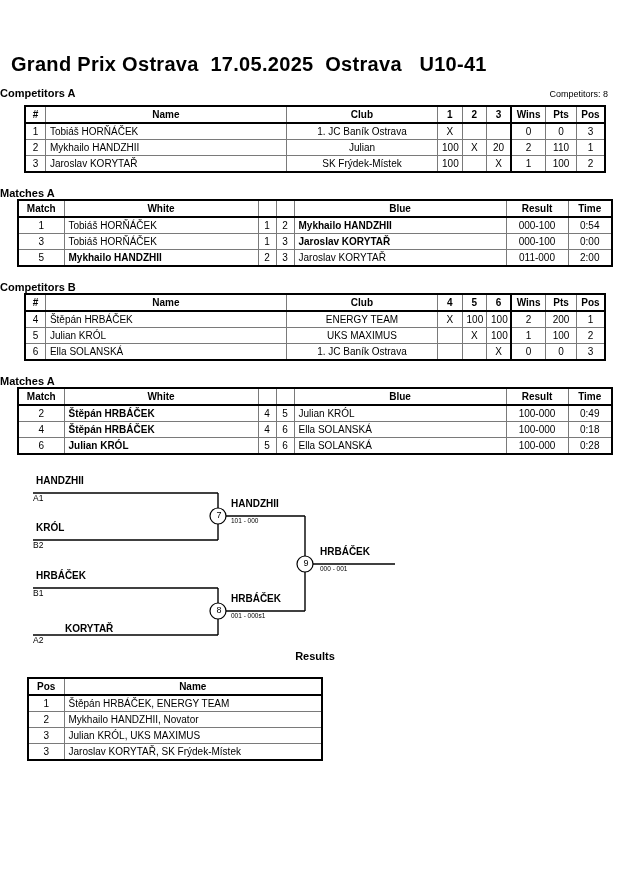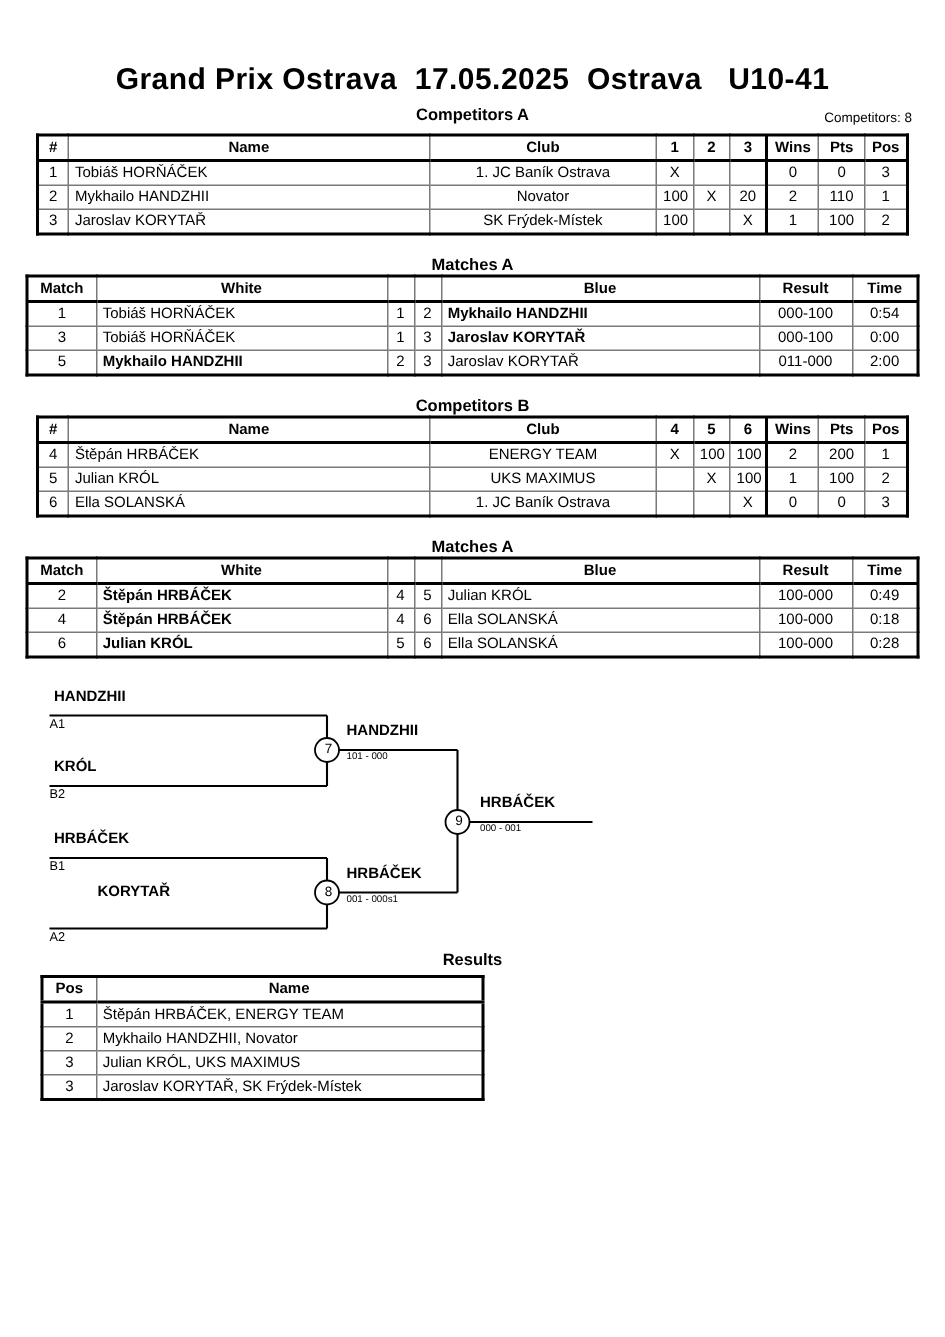--- a/index.html
+++ b/index.html
@@ -11,35 +11,34 @@
     width: 630px;
     height: 891px;
     position: relative;
     font-family: "Liberation Sans", sans-serif;
     color: #000000;
     overflow: hidden;
   }
 
   
   .page-title {
-    text-align: center;
     font-size: 20px;
     font-weight: bold;
     letter-spacing: 0.3px;
-    margin: 0;
+    margin: 11px;
     padding-top: 42px;
     white-space: pre;
   }
   .subhead-row {
     position: relative;
     height: 18px;
     margin-top: 6px;
   }
   .section-caption {
-    text-align: center;
+    text-align: left;
     font-size: 11px;
     font-weight: bold;
   }
   .competitors-count {
     position: absolute;
     right: 22px;
     top: 2px;
     font-size: 9px;
     font-weight: normal;
   }
@@ -126,21 +125,21 @@
   .bk-num {
     font-family: "Liberation Sans", sans-serif;
     font-size: 9px;
     font-weight: normal;
   }
   .results-caption {
     text-align: center;
     font-size: 11px;
     font-weight: bold;
     margin-top: 6px;
-    margin-bottom: 4px;
+    margin-bottom: 15px;
   }
   .results-wrap {
     display: flex;
     justify-content: flex-start;
     padding-left: 27px;
   }
 </style>
 </head>
 <body>
 
@@ -185,21 +184,21 @@
         <td class="c">X</td>
         <td class="c"></td>
         <td class="c"></td>
         <td class="c sep-left">0</td>
         <td class="c">0</td>
         <td class="c">3</td>
       </tr>
       <tr>
         <td class="c">2</td>
         <td class="l">Mykhailo HANDZHII</td>
-        <td class="c">Novator</td>
+        <td class="c">Julian</td>
         <td class="c">100</td>
         <td class="c">X</td>
         <td class="c">20</td>
         <td class="c sep-left">2</td>
         <td class="c">110</td>
         <td class="c">1</td>
       </tr>
       <tr>
         <td class="c">3</td>
         <td class="l">Jaroslav KORYTAŘ</td>
@@ -415,21 +414,21 @@
 
   <div style="position:absolute; left:36px; top:6px;" class="bk-name">HANDZHII</div>
   <div style="position:absolute; left:33px; top:24px;" class="bk-seed">A1</div>
 
   <div style="position:absolute; left:36px; top:53px;" class="bk-name">KRÓL</div>
   <div style="position:absolute; left:33px; top:71px;" class="bk-seed">B2</div>
 
   <div style="position:absolute; left:36px; top:101px;" class="bk-name">HRBÁČEK</div>
   <div style="position:absolute; left:33px; top:119px;" class="bk-seed">B1</div>
 
-  <div style="position:absolute; left:36px; top:136px;padding-left:29px;" class="bk-name">KORYTAŘ</div>
+  <div style="position:absolute; left:36px; top:154px;padding-left:29px;" class="bk-name">KORYTAŘ</div>
   <div style="position:absolute; left:33px; top:166px;" class="bk-seed">A2</div>
 
   <div style="position:absolute; left:214px; top:41px; width:10px; text-align:center;" class="bk-num">7</div>
   <div style="position:absolute; left:214px; top:136px; width:10px; text-align:center;" class="bk-num">8</div>
   <div style="position:absolute; left:301px; top:89px; width:10px; text-align:center;" class="bk-num">9</div>
 
   <div style="position:absolute; left:231px; top:29px;" class="bk-name">HANDZHII</div>
   <div style="position:absolute; left:231px; top:48px;" class="bk-score">101 - 000</div>
 
   <div style="position:absolute; left:231px; top:124px;" class="bk-name">HRBÁČEK</div>

